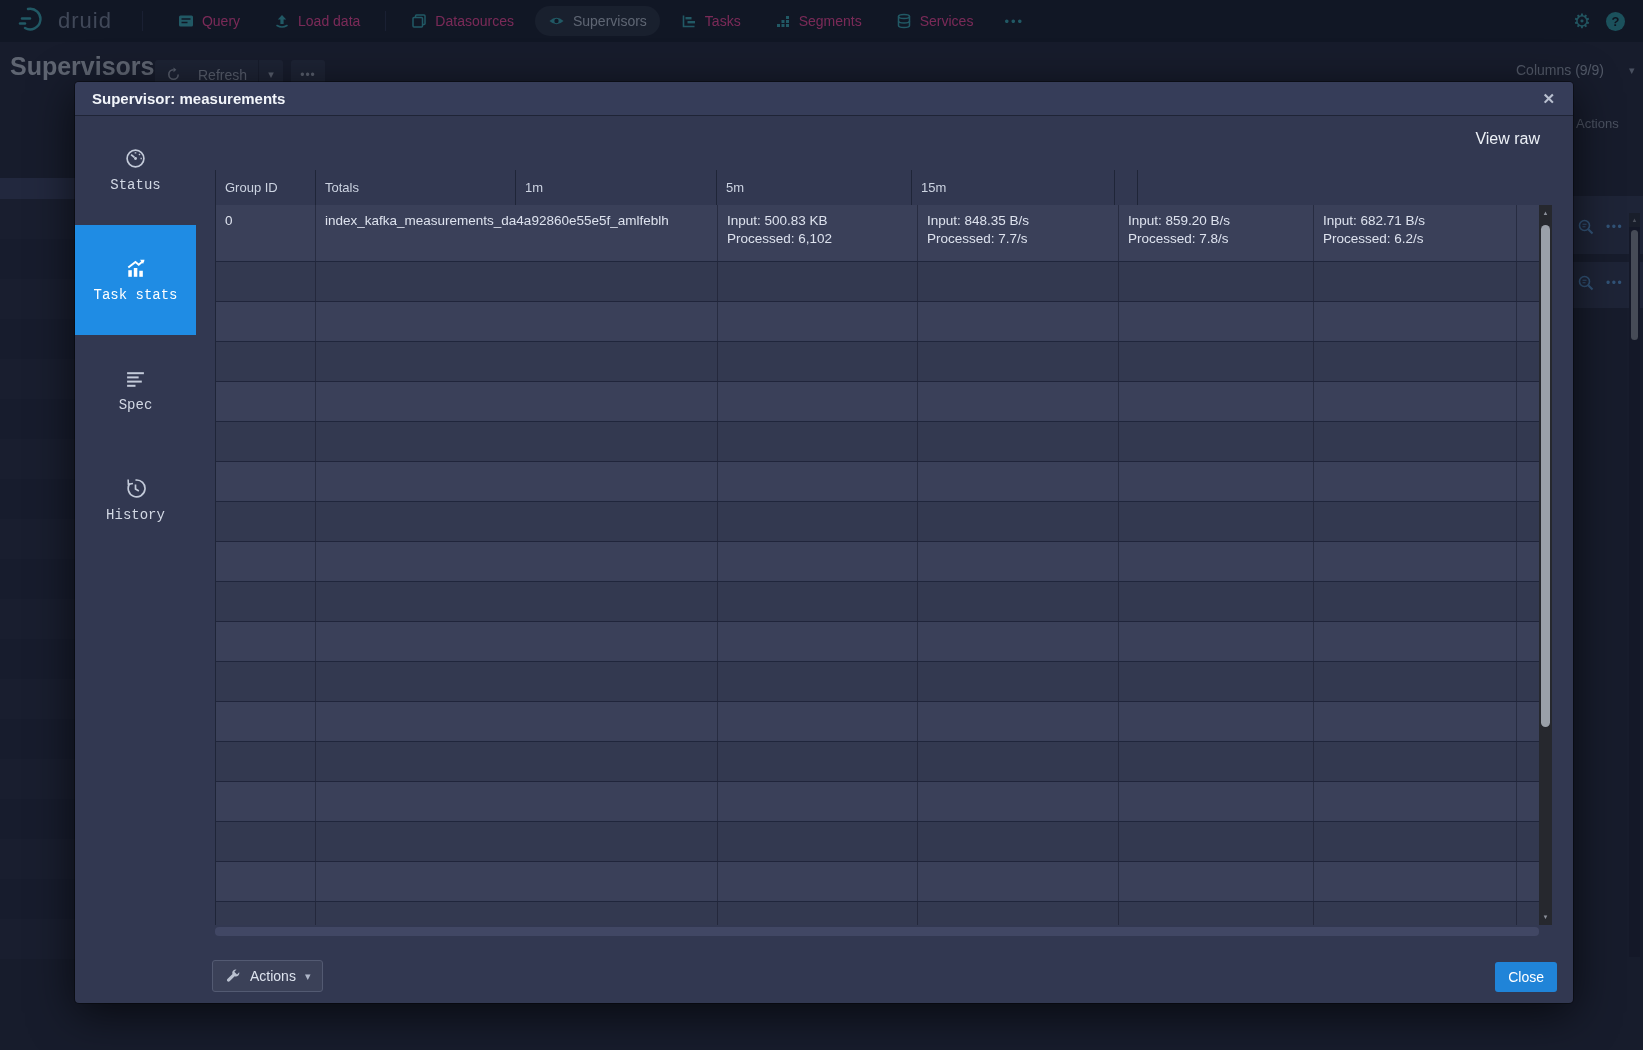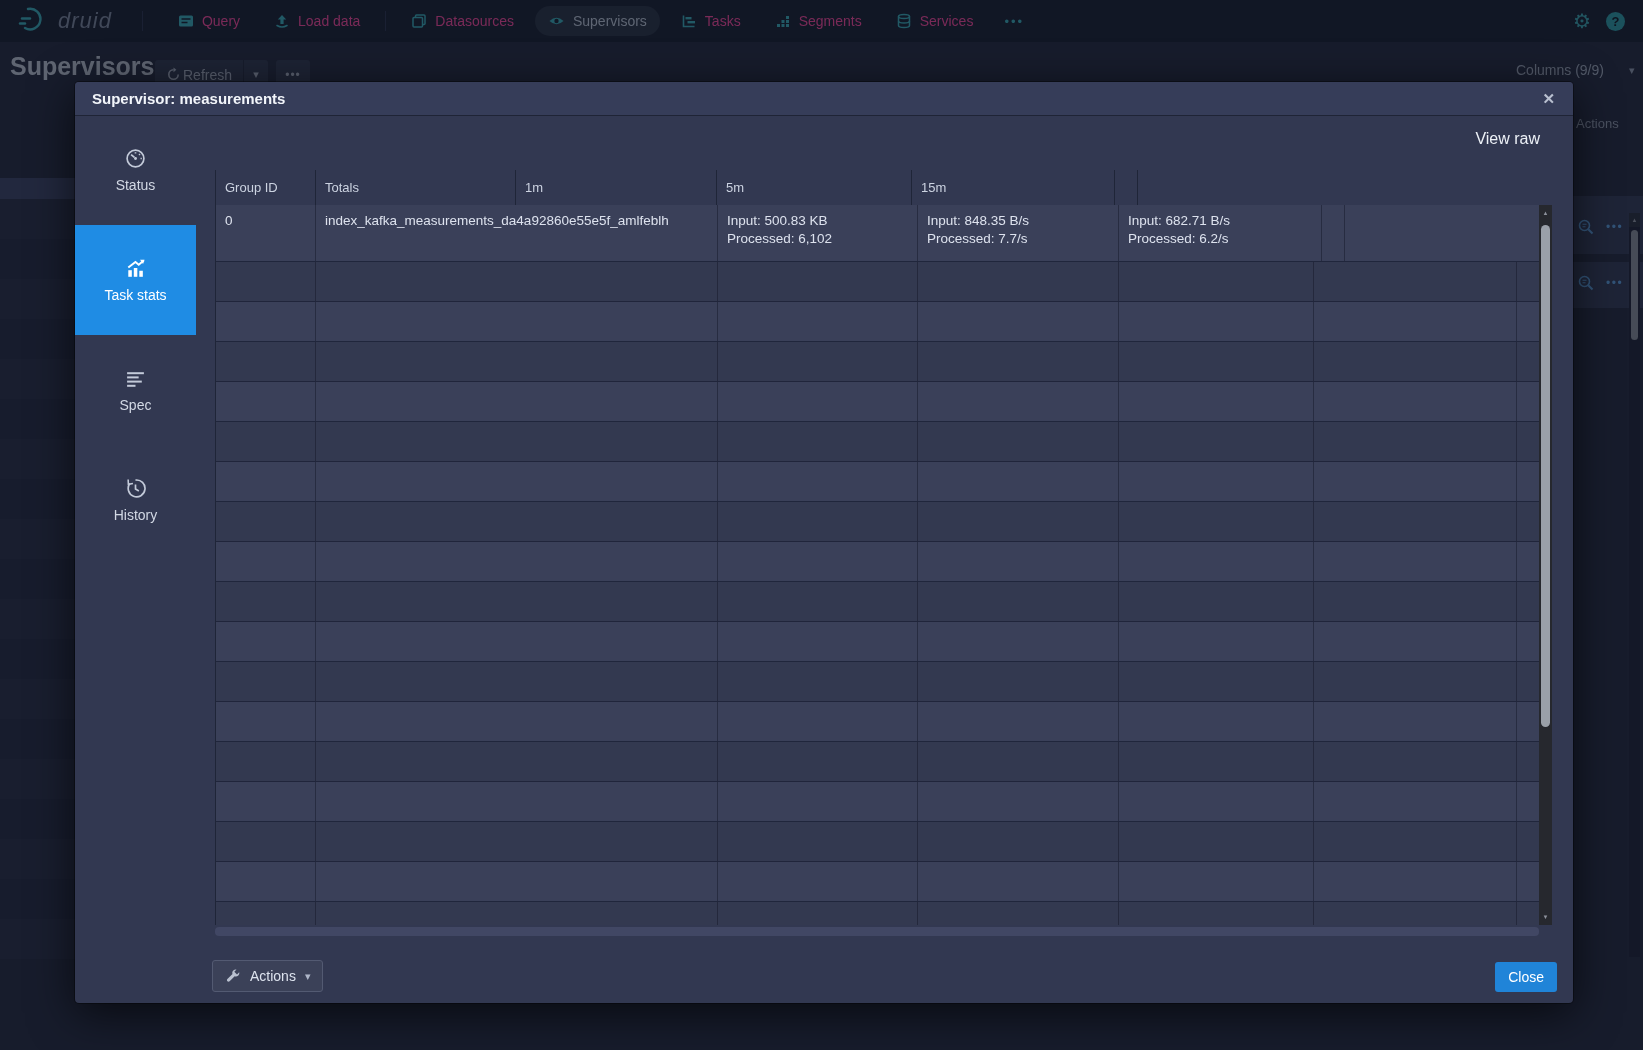--- a/index.html
+++ b/index.html
@@ -10,21 +10,21 @@
     position:relative;
     color:#dce1ed;
   }
 
   
   .nav {
     position:absolute; top:0; left:0; width:1643px; height:42px;
     background:#1b2235; display:flex; align-items:center; padding:0 18px;
     z-index:1;
   }
-  .brand { display:flex; align-items:center; gap:10px; margin-right:26px;font-style:italic; }
+  .brand { display:flex; align-items:center; gap:10px; margin-right:26px; }
   .brand-word { font-size:22px; color:#79849b; letter-spacing:1px; font-weight:400; }
   .nav-divider { width:1px; height:20px; background:#2c3450; margin:0 4px; }
   .nav-menu { display:flex; align-items:center; margin-left:18px; gap:8px; }
   .nav-item {
     display:flex; align-items:center; gap:8px; padding:7px 13px;
     color:#ec4899; font-size:14px; border-radius:16px; cursor:pointer; white-space:nowrap;
   }
   .nav-item.active { background:rgba(143,160,180,0.14); color:#b4bfd0; }
   .nav-item .ni { color:#3aa7b4; display:flex; }
   .nav-dots { color:#3aa7b4; font-size:13px; letter-spacing:2px; padding:0 10px; cursor:pointer; }
@@ -35,21 +35,21 @@
     font-weight:bold; font-size:13px; display:flex; align-items:center; justify-content:center; cursor:pointer;
   }
 
   .bg-ui { position:absolute; inset:0; z-index:1; }
   .pg-title { position:absolute; left:10px; top:52px; font-size:25px; font-weight:bold; color:#b7bfce; }
   .btn-bg {
     background:#333a52; border-radius:3px; height:29px; display:flex; align-items:center;
     color:#a6afc2; font-size:14px; cursor:pointer;
   }
   .refresh-group { position:absolute; left:155px; top:60px; display:flex; gap:8px; }
-  .refresh-main { padding:0 11px; gap:2px; border-radius:3px 0 0 3px; }
+  .refresh-main { padding:0 11px; gap:17px; border-radius:3px 0 0 3px; }
   .refresh-caret { width:25px; justify-content:center; border-left:1px solid #272d42; border-radius:0 3px 3px 0; font-size:11px; }
   .more-btn { width:34px; justify-content:center; letter-spacing:1px; font-size:12px; }
   .columns-btn { position:absolute; left:1516px; top:62px; display:flex; align-items:center; gap:25px;
     color:#9aa4b8; font-size:14px; cursor:pointer; }
   .columns-btn .caret { font-size:11px; color:#8b95aa; }
   .bg-actions-header { position:absolute; left:1576px; top:116px; font-size:13px; color:#8d96ab; }
   .row-actions { position:absolute; display:flex; align-items:center; gap:11px; color:#5b9bd8; }
   .row-actions .dots { font-size:12px; letter-spacing:1.5px; cursor:pointer; }
   .stripe { position:absolute; }
   .bg-scrollbar { position:absolute; left:1629px; top:213px; width:11px; height:744px; background:#20253a; }
@@ -71,21 +71,21 @@
     box-shadow:0 1px 0 rgba(12,16,28,0.5);
     font-size:15px; font-weight:bold; color:#f2f5fa;
   }
   .dlg-close { position:absolute; right:12px; top:0; height:33px; display:flex; align-items:center;
     padding:0 6px; color:#b9c0d0; font-size:15px; cursor:pointer; }
   .dlg-body { position:absolute; top:33px; left:0; right:0; bottom:0; display:flex; }
 
   .side-tabs { width:121px; flex:none; }
   .side-tab {
     height:110px; display:flex; flex-direction:column; align-items:center; justify-content:center;
-    gap:8px; cursor:pointer; color:#d2d8e4; font-size:14px;
+    gap:8px; cursor:pointer; color:#d2d8e4; font-size:14px;font-family:Liberation Mono, monospace;
   }
   .side-tab .tab-ic { color:#c3cad9; display:flex; }
   .side-tab.active { background:#1f8ce4; color:#ffffff; }
   .side-tab.active .tab-ic { color:#ffffff; }
 
   .dlg-content { position:relative; flex:1; }
   .view-raw { position:absolute; top:15px; right:33px; font-size:16px; color:#edf1f7; cursor:pointer; }
 
   .twrap { position:absolute; left:19px; top:55px; width:1337px; height:767px; }
   .thead { display:flex; width:1324px; height:35px; border-left:1px solid rgba(17,21,36,0.55); }
@@ -353,20 +353,24 @@
             <div class="cell c0">0</div>
             <div class="cell c1">index_kafka_measurements_da4a92860e55e5f_amlfeblh</div>
             <div class="cell c2">
               <div>Input: 500.83 KB</div>
               <div>Processed: 6,102</div>
             </div>
             <div class="cell c3">
               <div>Input: 848.35 B/s</div>
               <div>Processed: 7.7/s</div>
             </div>
+            <div class="cell c4">
+              <div>Input: 859.20 B/s</div>
+              <div>Processed: 7.8/s</div>
+            </div>
             <div class="cell c5">
               <div>Input: 682.71 B/s</div>
               <div>Processed: 6.2/s</div>
             </div>
             <div class="cell c6"></div>
           </div>
 
         <div class="trow empty dark">
               <div class="cell c0"></div>
               <div class="cell c1"></div>

